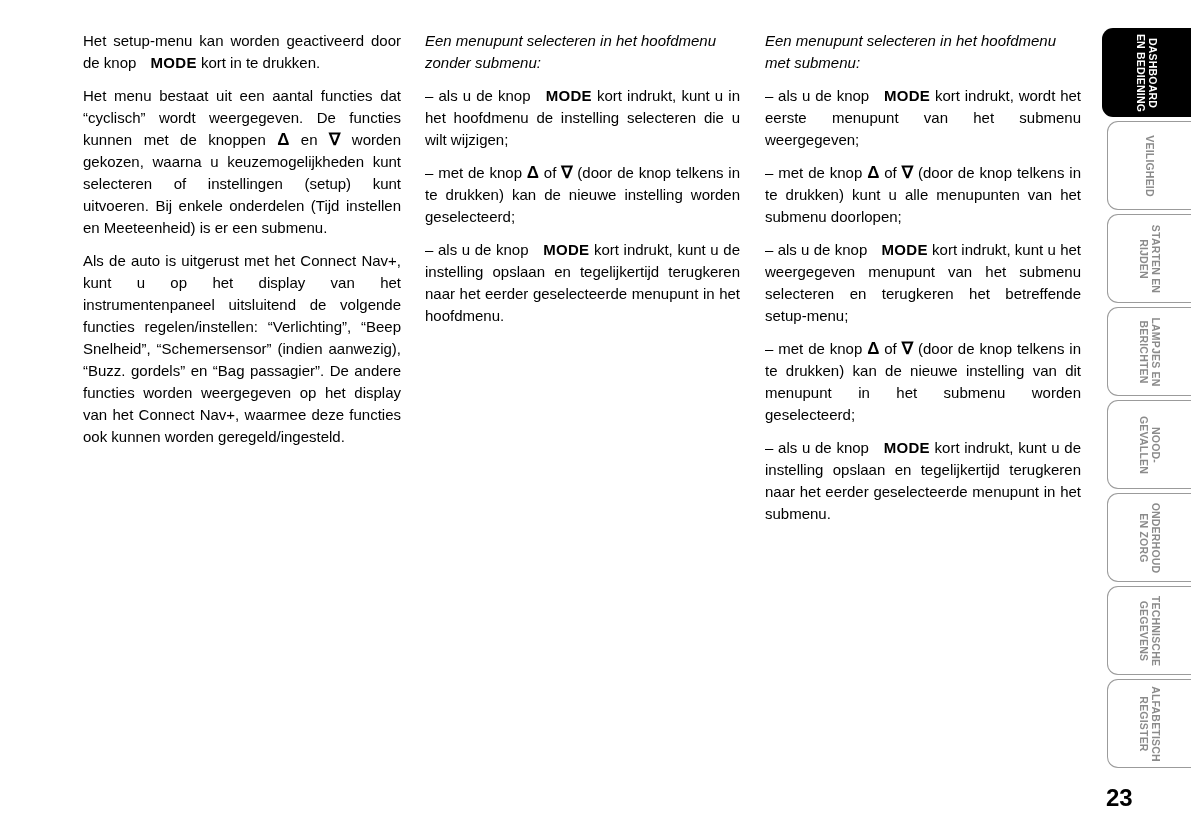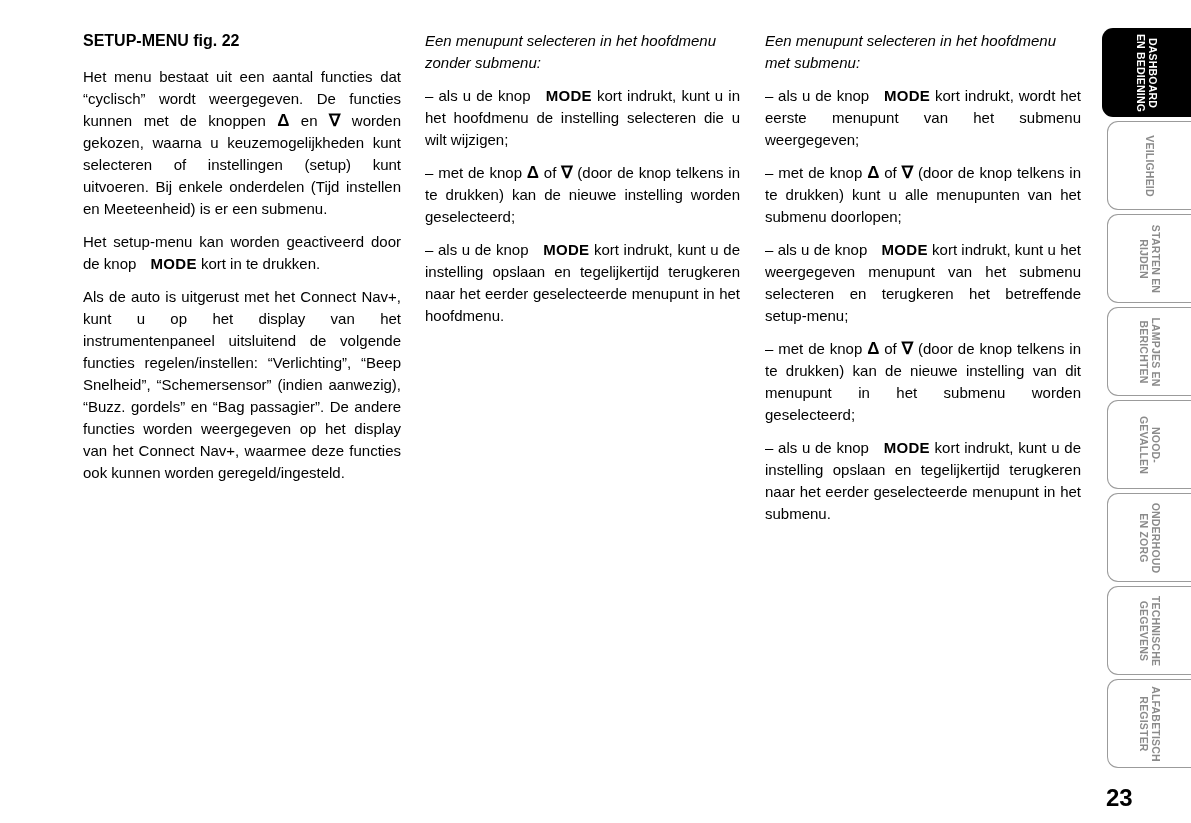--- a/index.html
+++ b/index.html
@@ -39,23 +39,22 @@
   }
   .page-num {
     position:absolute; left:1106px; top:784px;
     font-size:24px; font-weight:bold;
   }
 </style>
 </head>
 <body>
 
 <section class="col" style="left:83px;">
-  <h1 class="col-heading">SETUP-MENU fig. 22</h1>
+  <p><span>Het setup-menu kan worden geactiveerd door de knop </span><span class="b">MODE</span><span> kort in te drukken.</span></p>
   <p><span>Het menu bestaat uit een aantal functies dat “cyclisch” wordt weergegeven. De functies kunnen met de knoppen </span><span class="tri">Δ</span><span> en </span><span class="tri">∇</span><span> worden gekozen, waarna u keuzemogelijkheden kunt selecteren of instellingen (setup) kunt uitvoeren. Bij enkele onderdelen (Tijd instellen en Meeteenheid) is er een submenu.</span></p>
-  <p><span>Het setup-menu kan worden geactiveerd door de knop </span><span class="b">MODE</span><span> kort in te drukken.</span></p>
   <p><span>Als de auto is uitgerust met het Connect Nav+, kunt u op het display van het instrumentenpaneel uitsluitend de volgende functies regelen/instellen: “Verlichting”, “Beep Snelheid”, “Schemersensor” (indien aanwezig), “Buzz. gordels” en “Bag passagier”. De andere functies worden weergegeven op het display van het Connect Nav+, waarmee deze functies ook kunnen worden geregeld/ingesteld.</span></p>
 </section>
 
 <section class="col" style="left:425px; width:315px;">
   <p class="italic-heading">Een menupunt selecteren in het hoofdmenu zonder submenu:</p>
   <p><span>– als u de knop </span><span class="b">MODE</span><span> kort indrukt, kunt u in het hoofdmenu de instelling selecteren die u wilt wijzigen;</span></p>
   <p><span>– met de knop </span><span class="tri">Δ</span><span> of </span><span class="tri">∇</span><span> (door de knop telkens in te drukken) kan de nieuwe instelling worden geselecteerd;</span></p>
   <p><span>– als u de knop </span><span class="b">MODE</span><span> kort indrukt, kunt u de instelling opslaan en tegelijkertijd terugkeren naar het eerder geselecteerde menupunt in het hoofdmenu.</span></p>
 </section>
 

